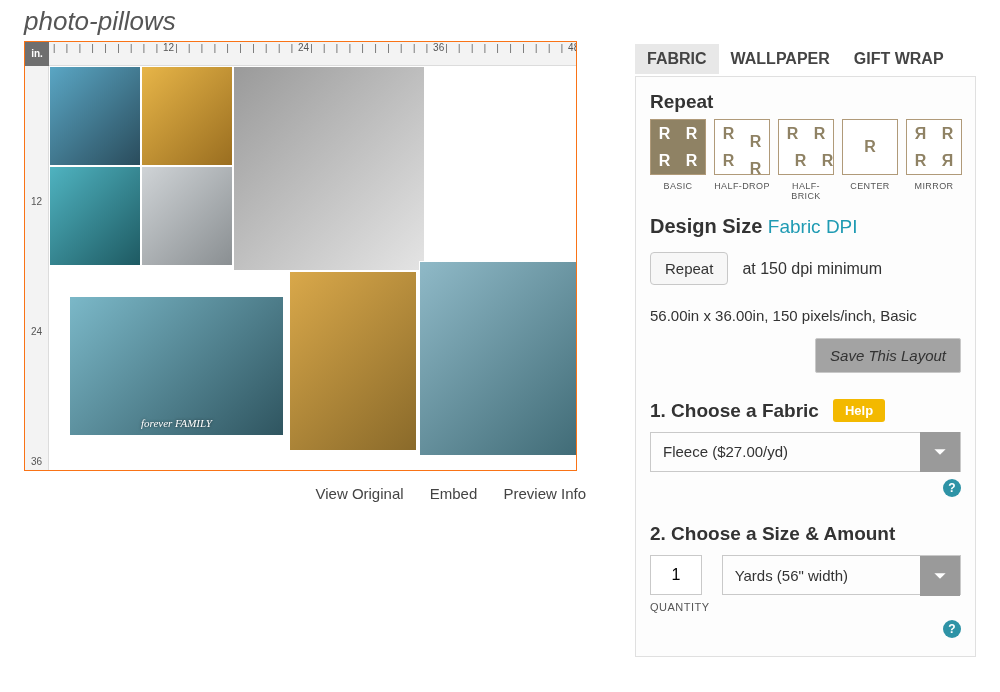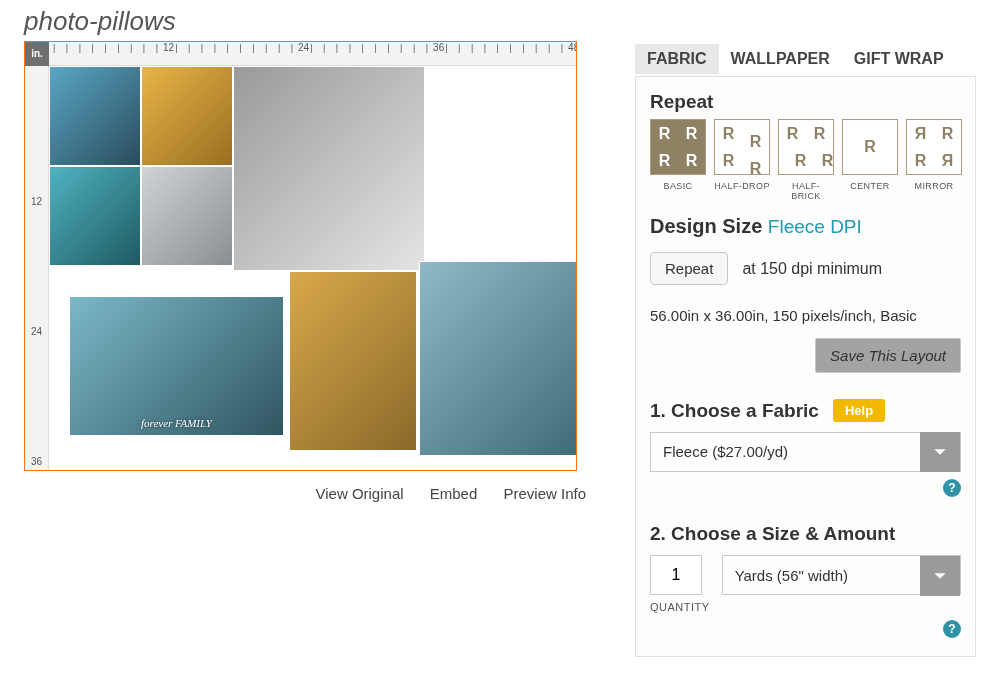--- a/index.html
+++ b/index.html
@@ -248,21 +248,21 @@
               <div class="cell">R</div>
               <div class="cell">R</div>
               <div class="cell flip">R</div>
             </div>
           <div class="repeat-lbl">MIRROR</div>
         </div>
       </div>
 
       <div class="h-design">
         <span>Design Size</span>
-        <span class="change-dpi">Fleece DPI</span>
+        <span class="change-dpi">Fabric DPI</span>
       </div>
       <div class="dpi-row">
         <button class="btn-smaller">Repeat</button>
         <span class="dpi-text">at 150 dpi minimum</span>
       </div>
       <div class="dims">56.00in x 36.00in, 150 pixels/inch, Basic</div>
       <div class="save-row">
         <button class="btn-save">Save This Layout</button>
       </div>
 

